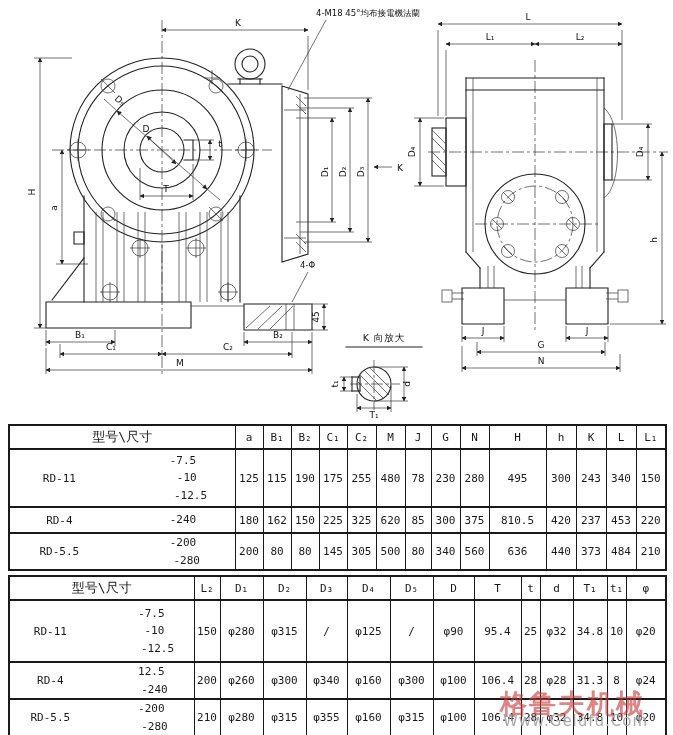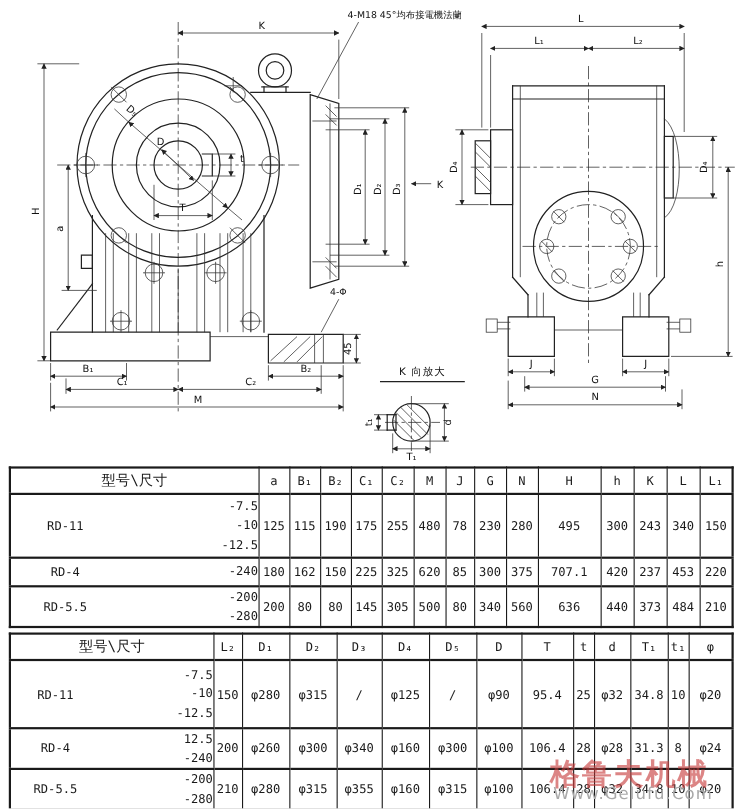--- a/index.html
+++ b/index.html
@@ -24,21 +24,21 @@
   #table2{top:575px}
   #table1 tbody tr:nth-child(1){height:58px}
   #table1 tbody tr:nth-child(2){height:26px}
   #table1 tbody tr:nth-child(3){height:33px}
   #table2 tbody tr:nth-child(1){height:62px}
   #table2 tbody tr:nth-child(2){height:34px}
   #table2 tbody tr:nth-child(3){height:36px}
   .model-wrap{display:flex;align-items:center;width:100%;height:100%}
   .model-name{width:44%;text-align:center}
   .ratios{width:56%;display:flex;flex-direction:column;justify-content:center}
-  .ratio{text-align:right;padding-left:18%;line-height:1.6}
+  .ratio{text-align:center;padding-left:18%;line-height:1.6}
   .wm-stamp{position:absolute;left:500px;top:686px;font-size:27px;font-weight:bold;
             letter-spacing:2px;opacity:.62;pointer-events:none;white-space:nowrap}
   .wm-site{position:absolute;left:503px;top:712px;font-size:15px;letter-spacing:1px;
            pointer-events:none;white-space:nowrap}
 </style>
 </head>
 <body>
 
 <div id="page">
 
@@ -497,21 +497,21 @@
           </td>
           <td>180</td>
           <td>162</td>
           <td>150</td>
           <td>225</td>
           <td>325</td>
           <td>620</td>
           <td>85</td>
           <td>300</td>
           <td>375</td>
-          <td>707.1</td>
+          <td>810.5</td>
           <td>420</td>
           <td>237</td>
           <td>453</td>
           <td>220</td>
         </tr>
         <tr>
           <td>
             <div class="model-wrap">
               <span class="model-name">RD-5.5</span>
               <div class="ratios">

